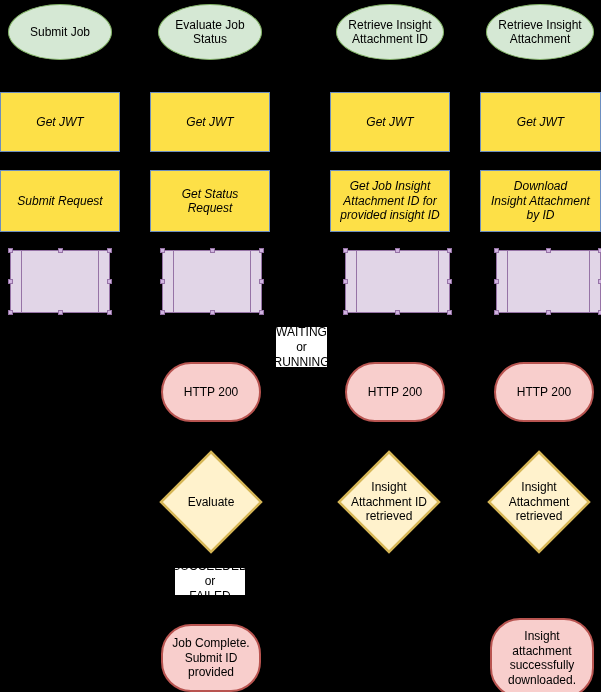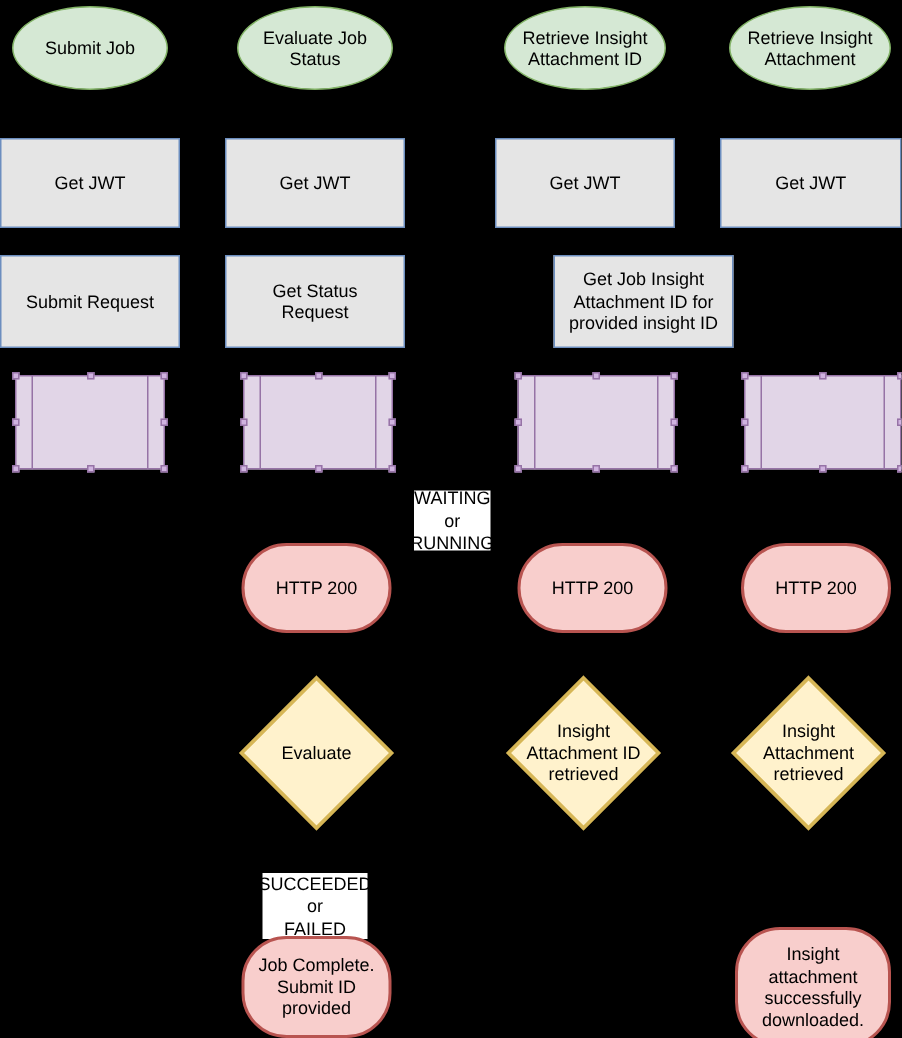--- a/index.html
+++ b/index.html
@@ -41,22 +41,23 @@
 
   
   .ellipse-green {
     background: #d5e8d4;
     border: 1.4px solid #82b366;
     border-radius: 50%;
   }
 
   
   .box-blue {
-    background: #e5e5e5;
+    background: #fde047;
     border: 1.2px solid #6c8ebf;
+    font-style: italic;
   }
 
   
   .predef-purple {
     background: #e1d5e7;
     border: 1.2px solid #9673a6;
   }
   .predef-purple .bar {
     position: absolute;
     top: -1.2px;
@@ -171,26 +172,31 @@
 
   <div class="node box-blue" style="left:150px; top:170px; width:120px; height:62px;">
     <span class="lbl">Get Status
 Request</span>
   </div>
 
   <div class="node box-blue" style="left:0px; top:170px; width:120px; height:62px;">
     <span class="lbl">Submit Request</span>
   </div>
 
-  <div class="node box-blue" style="left:330px; top:170px; width:120px; height:62px;margin-left:39px;">
+  <div class="node box-blue" style="left:330px; top:170px; width:120px; height:62px;">
     <span class="lbl">Get Job Insight
 Attachment ID for
 provided insight ID</span>
   </div>
 
+  <div class="node box-blue" style="left:480px; top:170px; width:121px; height:62px;">
+    <span class="lbl">Download
+Insight Attachment
+by ID</span>
+  </div>
 
   <div class="node predef-purple handles" style="left:10px; top:250px; width:100px; height:63px;">
     <span class="bar left"></span>
     <span class="bar right"></span>
     <span class="lbl"></span>
     <span class="h tl"></span>
     <span class="h tm"></span>
     <span class="h tr"></span>
     <span class="h lm"></span>
     <span class="h rm"></span>
@@ -278,21 +284,21 @@
 
   <div class="diamond-wrap" style="left:487px; top:450px; width:104px; height:104px;">
     <svg viewBox="0 0 104 104" width="104" height="104">
       <polygon points="52,2 102,52 52,102 2,52" fill="#fff2cc" stroke="#d6b656" stroke-width="2.5"></polygon>
     </svg>
     <div class="dlabel">Insight
 Attachment
 retrieved</div>
   </div>
 
-  <div class="label-white" style="left:175px; top:568px; width:70px; height:44px;margin-top:14px;">
+  <div class="label-white" style="left:175px; top:568px; width:70px; height:27px;">
     <span>SUCCEEDED
 or
 FAILED</span>
   </div>
 
   <div class="node pill-pink" style="left:161px; top:624px; width:100px; height:68px;">
     <span class="lbl">Job Complete.
 Submit ID
 provided</span>
   </div>

